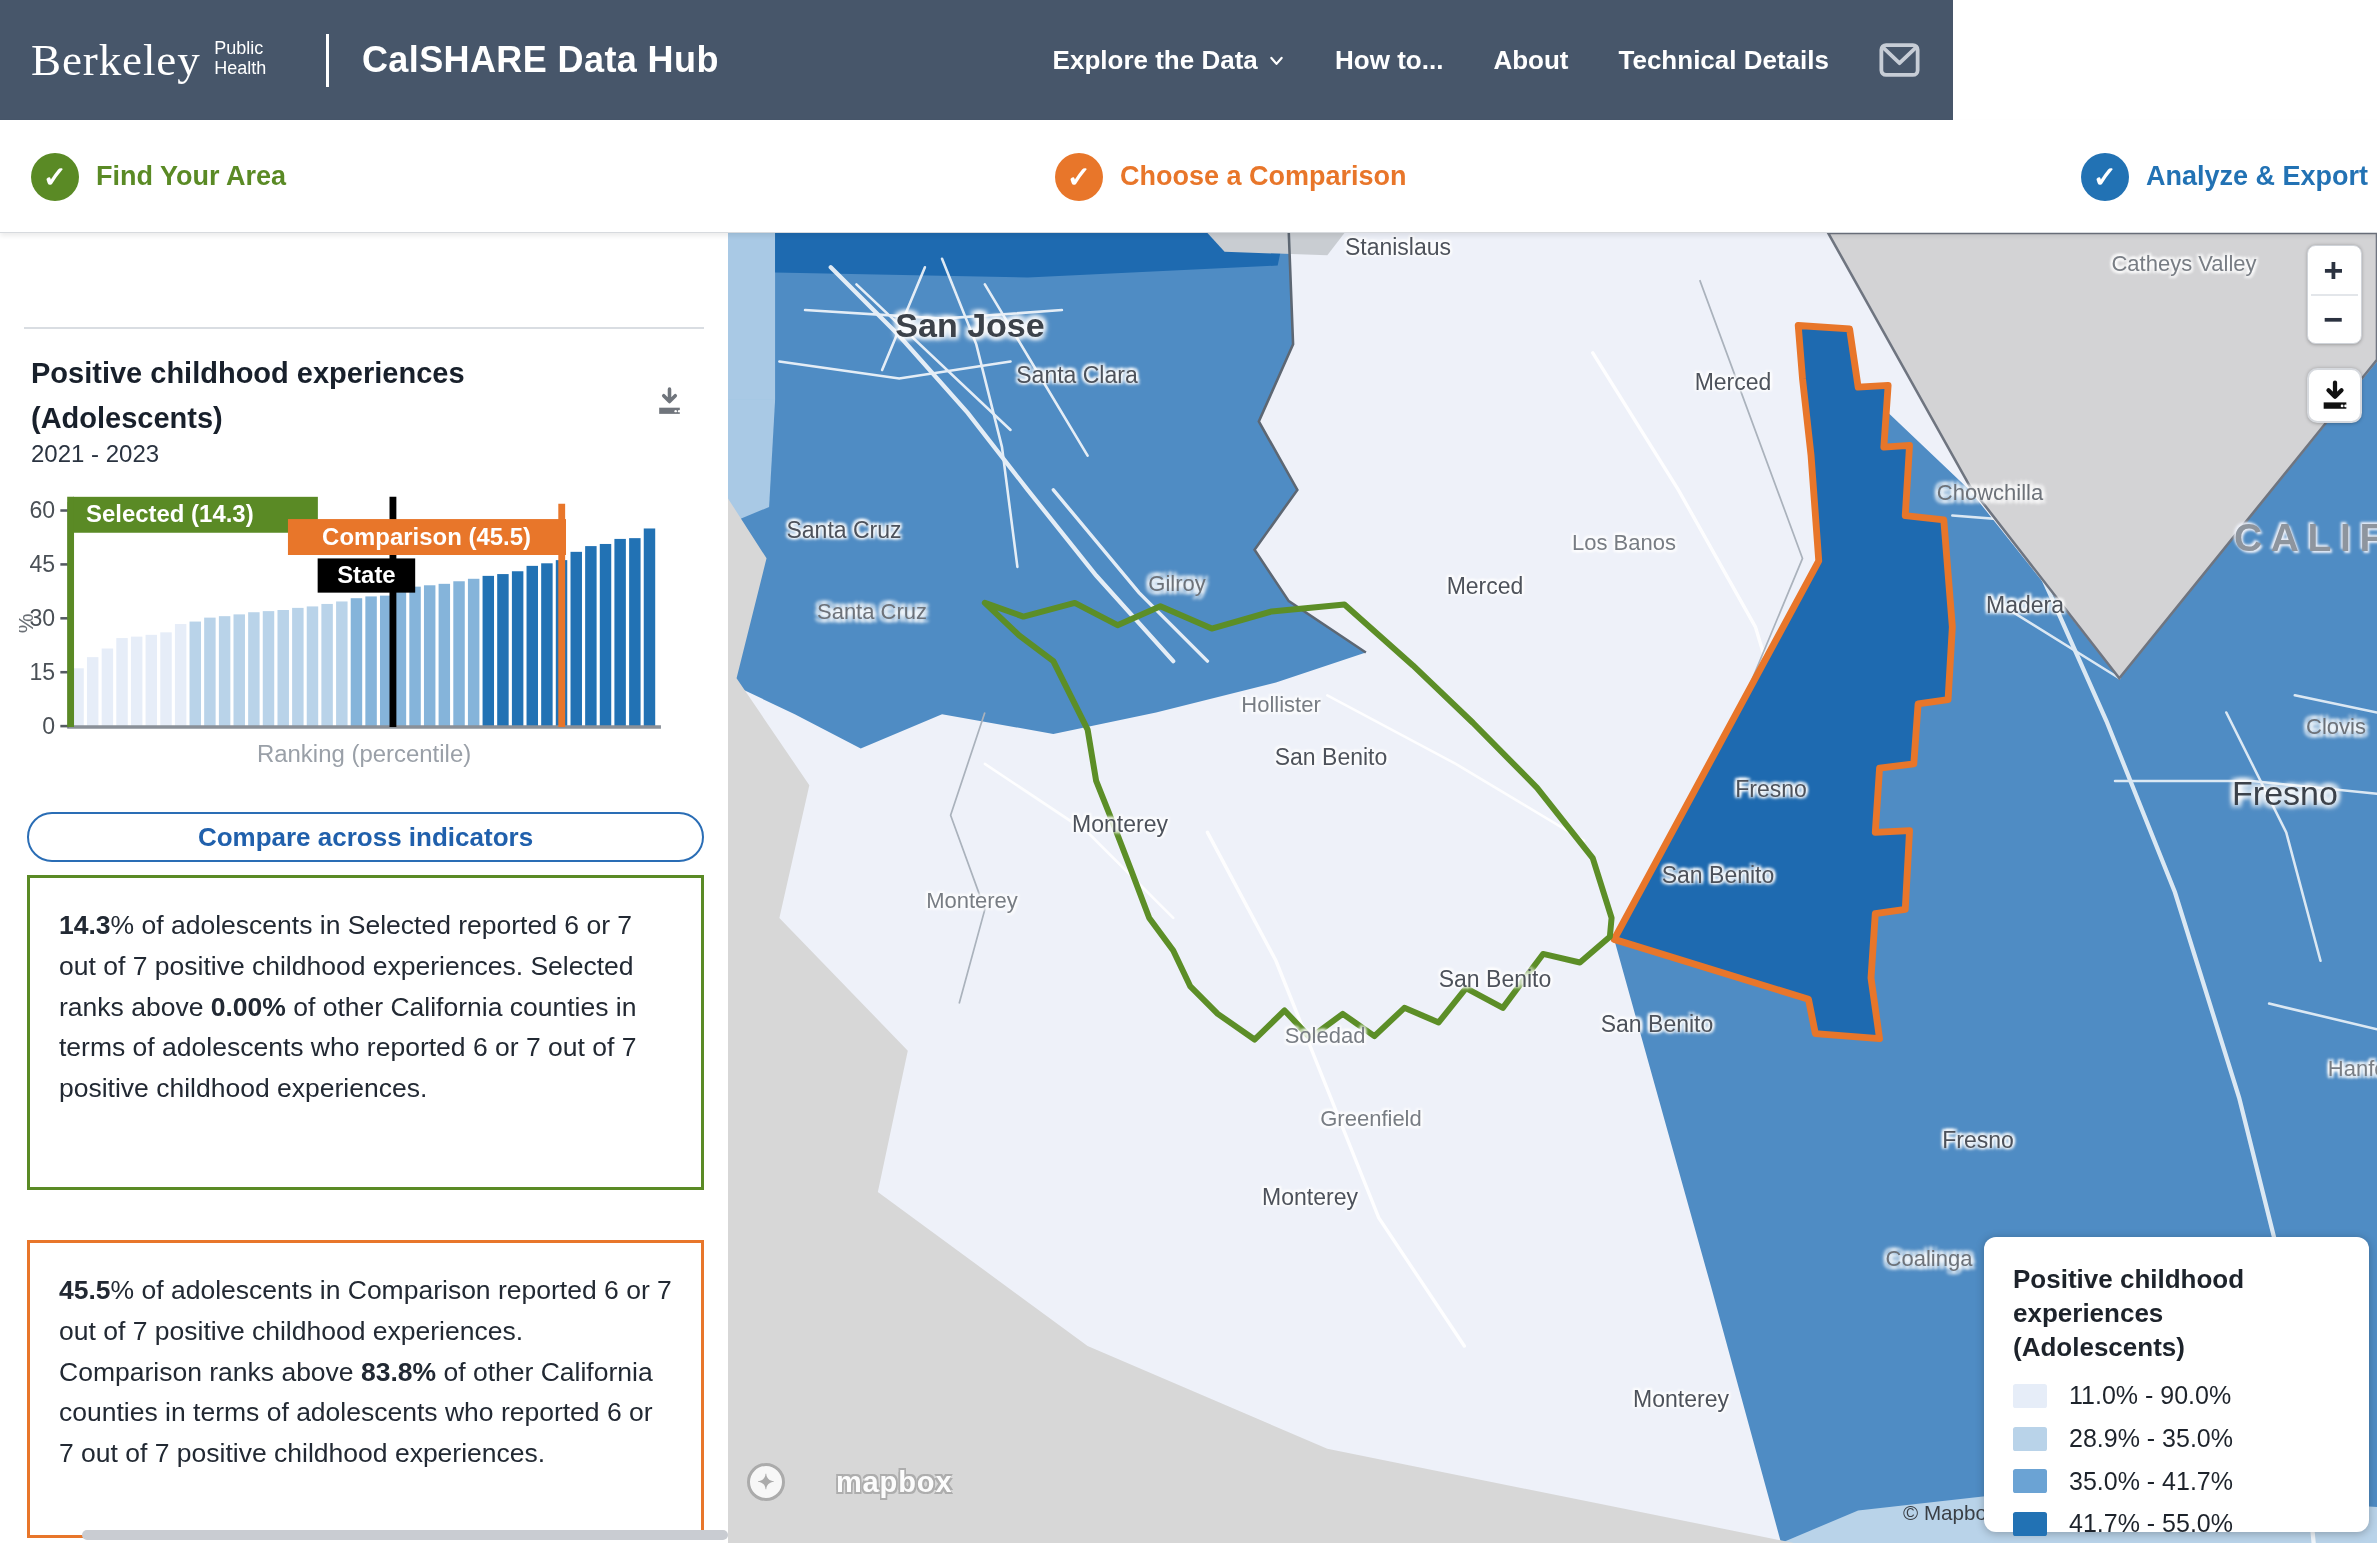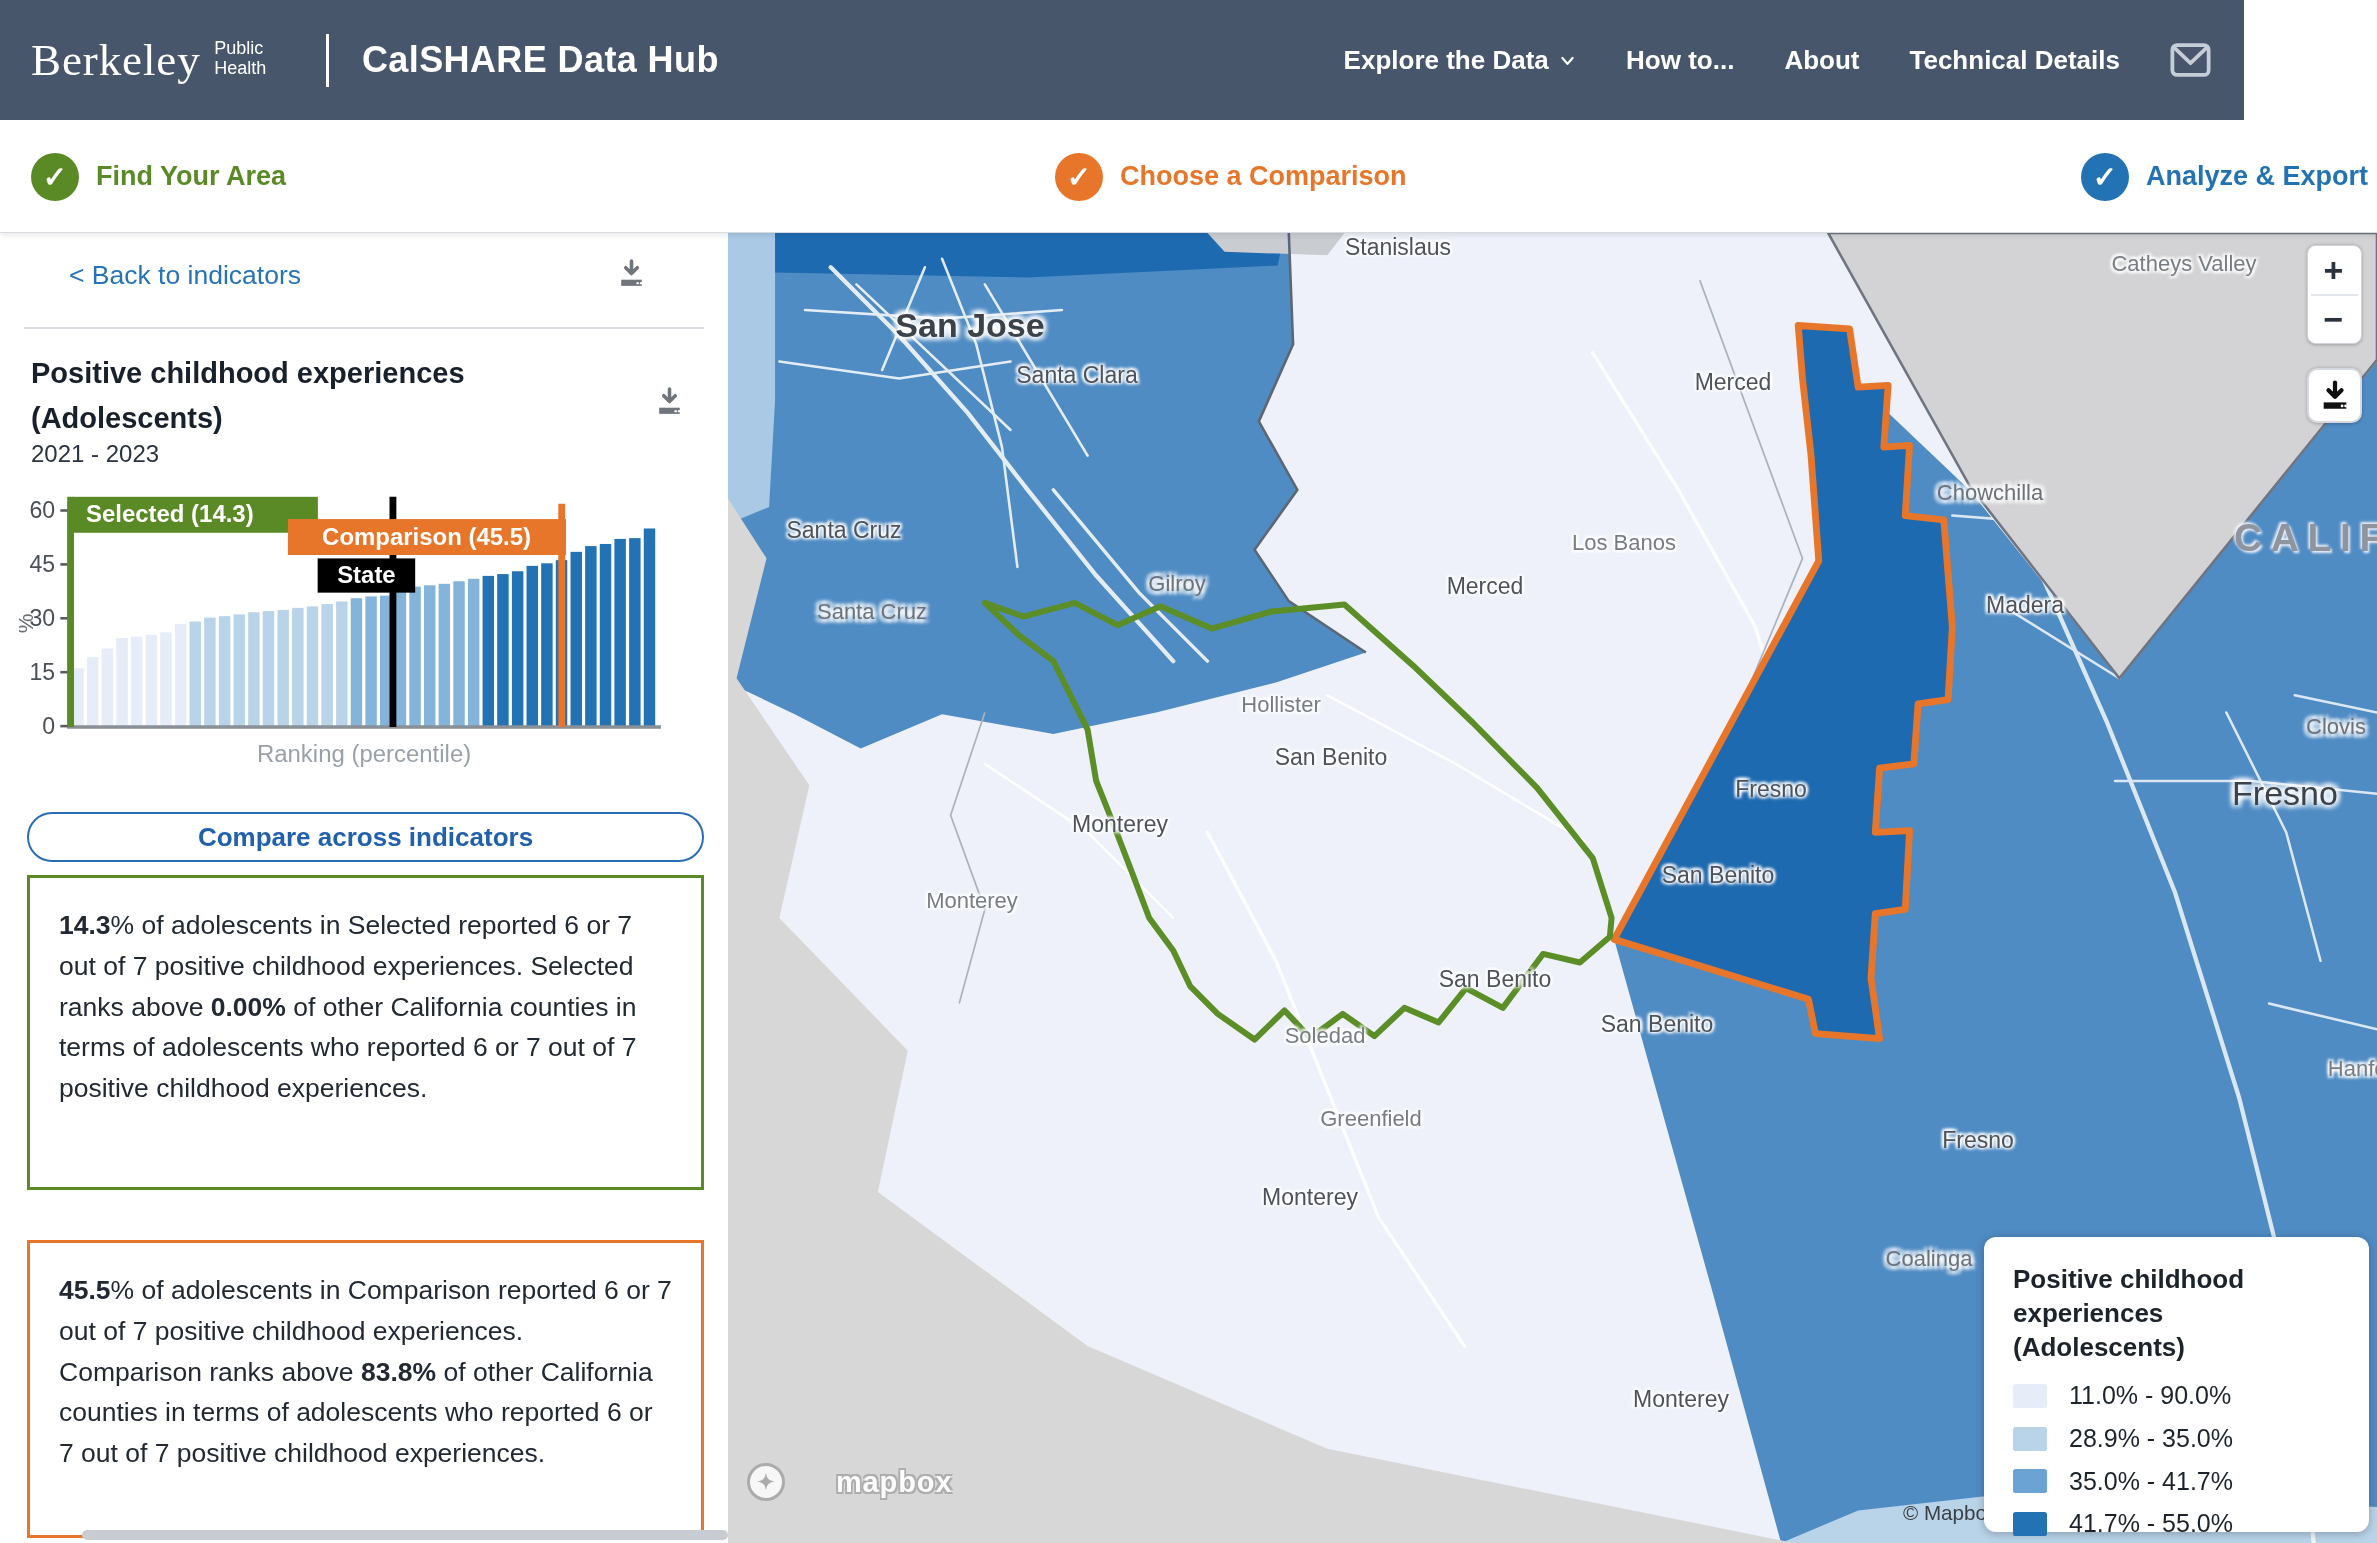--- a/index.html
+++ b/index.html
@@ -1,20 +1,20 @@
 <!DOCTYPE html>
 <html style="font-size:13.7px"><head>
 <meta charset="utf-8">
 <style>
   * { margin:0; padding:0; box-sizing:border-box; }
   html,body { width:2377px; height:1543px; overflow:hidden; background:#fff;
     font-family:"Liberation Sans", sans-serif; }
 
   
-  #header { position:absolute; left:0; top:0; width:2244px; height:120px; background:#47566a; }
+  #header { position:absolute; left:0; top:0; width:1953px; height:120px; background:#47566a; }
   #logo-block { position:absolute; left:31px; top:0; height:120px; display:flex; align-items:center; }
   #logo-berkeley { font-family:"Liberation Serif", serif; color:#fff; font-size:45px; letter-spacing:0.9px; }
   #logo-sub { color:#fff; font-size:18px; line-height:1.12; margin-left:13.7px; margin-top:-3.4px; }
   #logo-divider { width:2.6px; height:53px; background:#ffffff; margin:0 33px 0 60px; }
   #app-title { color:#fff; font-size:36px; font-weight:bold; letter-spacing:0.4px; }
   #nav { position:absolute; right:33px; top:0; height:120px; display:flex; align-items:center; gap:50px; }
   .nav-item { color:#fff; font-size:26px; font-weight:bold; display:flex; align-items:center; gap:10.3px; cursor:pointer; }
   .chev { width:17px; height:17px; }
   #mail-btn { width:41px; height:38px; }
 
@@ -130,31 +130,20 @@
       <span class="step-circle" style="background:#e8762a">✓</span>
       <span class="step-label" style="color:#e8762a">Choose a Comparison</span>
     </div>
     <div class="step" style="left: 2081px;">
       <span class="step-circle" style="background:#2272b4">✓</span>
       <span class="step-label" style="color:#2272b4">Analyze &amp; Export</span>
     </div>
   </div>
 
 <div id="sidebar">
-  <div id="back-row">
-    <span id="back-link">&lt; Back to indicators</span>
-    <span id="back-dl" class="dl-icon">
-      <svg width="33" height="33" viewBox="0 0 24 24" fill="currentColor">
-          <path d="M12 3v9m0 0l-4.2-4.2M12 12l4.2-4.2" stroke="currentColor" stroke-width="2.6" fill="none" stroke-linecap="round"></path>
-          <path d="M4.5 16.5h15V21h-15z"></path>
-          <circle cx="16.5" cy="19" r="0.9" fill="#fff"></circle>
-          <circle cx="19" cy="19" r="0.9" fill="#fff"></circle>
-        </svg>
-    </span>
-  </div>
   <div id="side-divider"></div>
   <div id="indicator-title">Positive childhood experiences (Adolescents)</div>
   <span id="title-dl" class="dl-icon">
     <svg width="33" height="33" viewBox="0 0 24 24" fill="currentColor">
         <path d="M12 3v9m0 0l-4.2-4.2M12 12l4.2-4.2" stroke="currentColor" stroke-width="2.6" fill="none" stroke-linecap="round"></path>
         <path d="M4.5 16.5h15V21h-15z"></path>
         <circle cx="16.5" cy="19" r="0.9" fill="#fff"></circle>
         <circle cx="19" cy="19" r="0.9" fill="#fff"></circle>
       </svg>
   </span>

